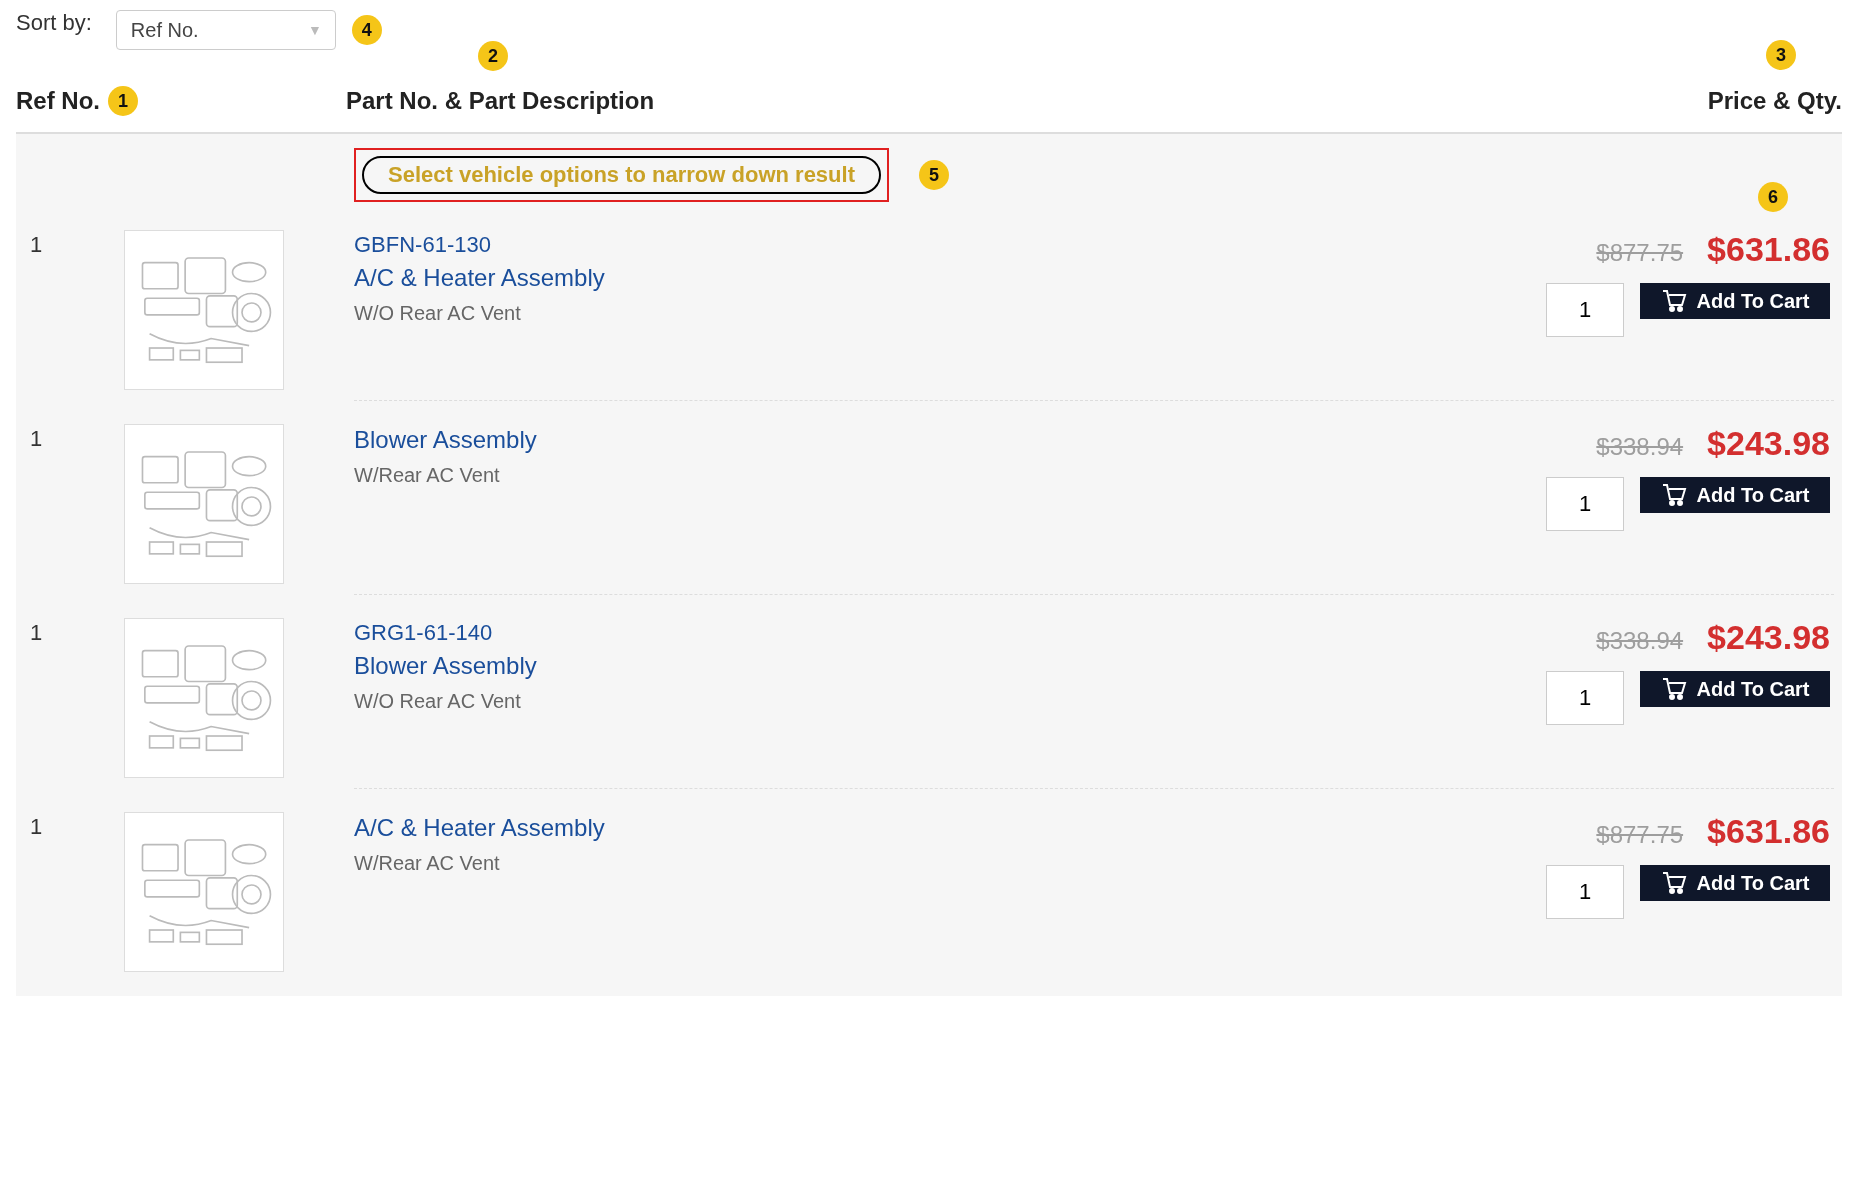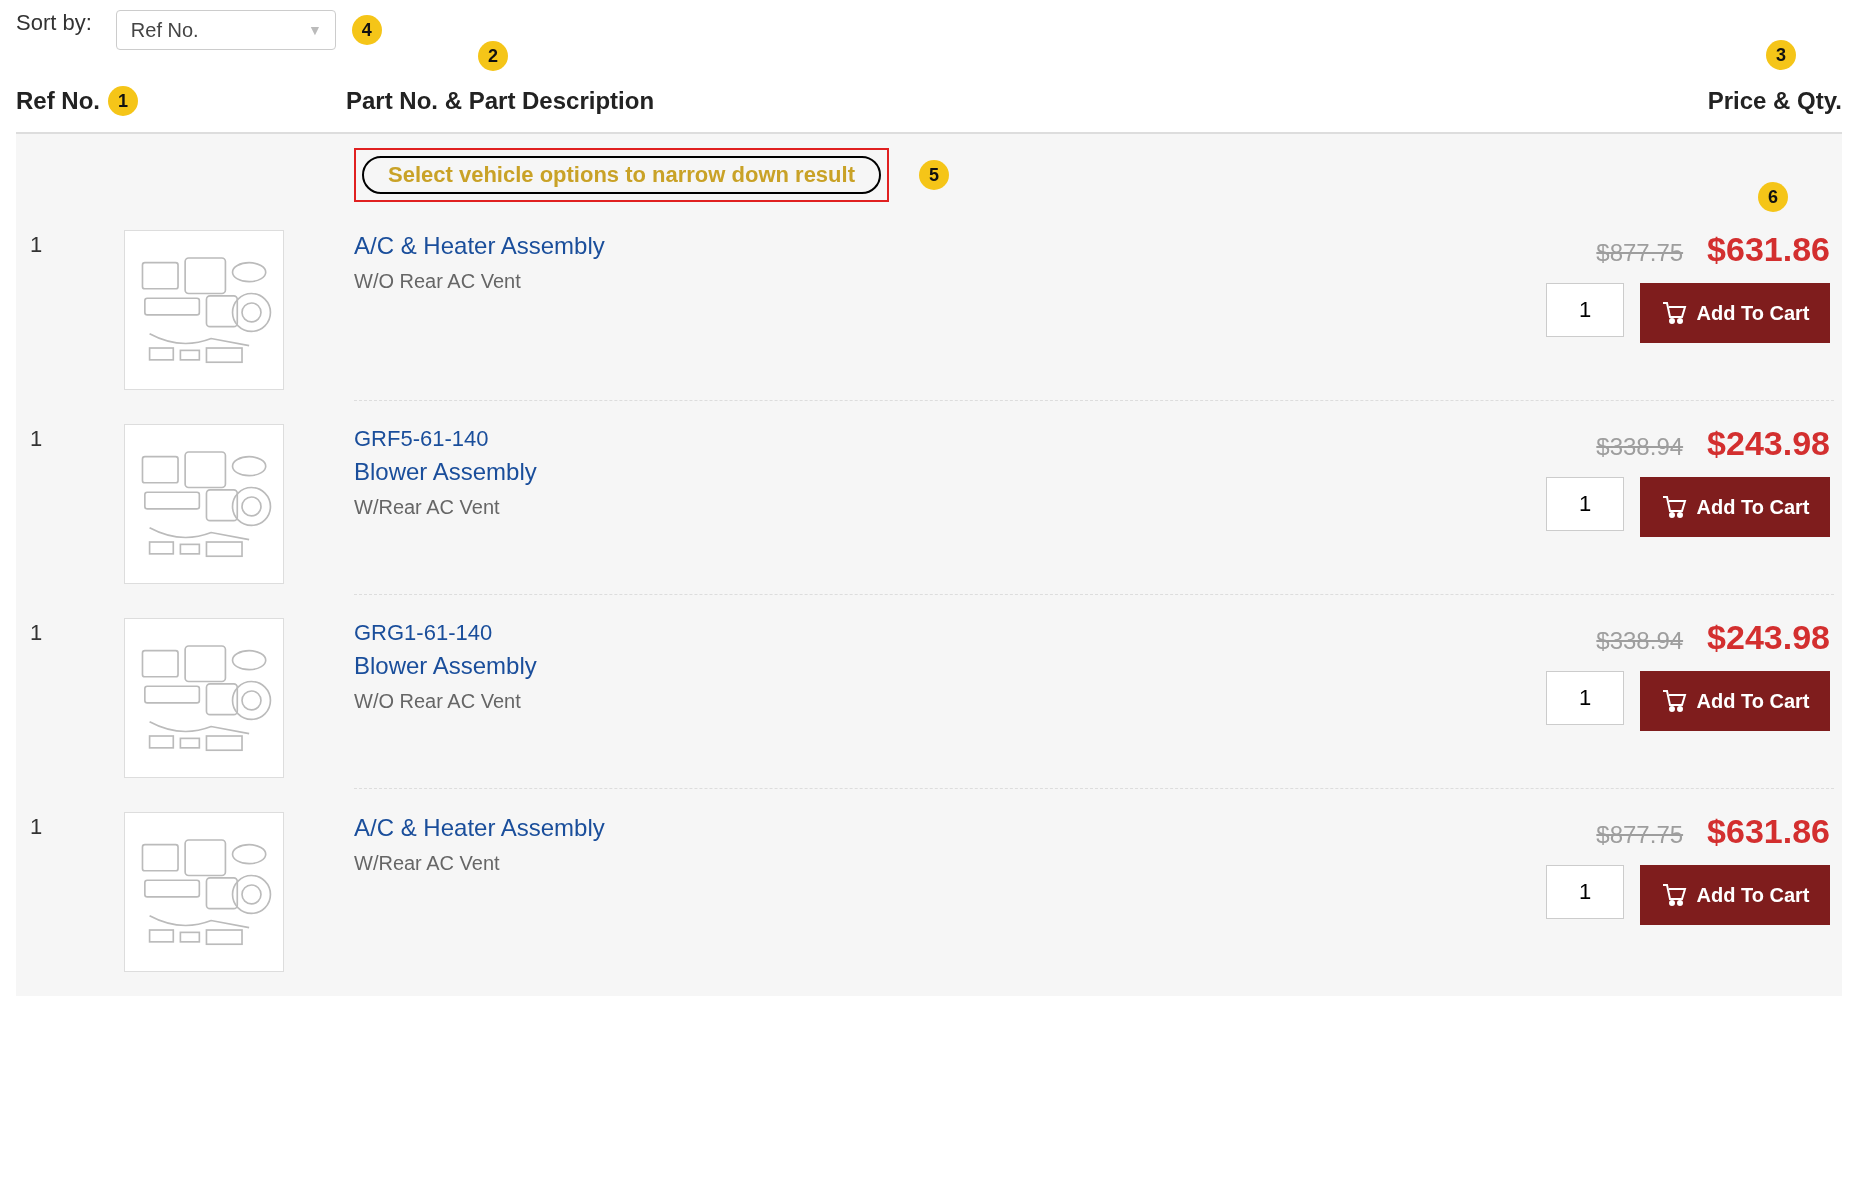--- a/index.html
+++ b/index.html
@@ -202,27 +202,27 @@
     border: 1px solid #ccc;
     text-align: center;
     font-size: 22px;
     background: #fff;
   }
   .add-btn {
     display: flex;
     align-items: center;
     justify-content: center;
     gap: 10px;
-    background: #7f1d1d;
+    background: #0f172a;
     color: #fff;
     font-size: 20px;
     font-weight: 600;
     border: none;
     padding: 0 18px;
-    height: 60px;
+    height: 36px;
     cursor: pointer;
     min-width: 190px;
   }
   .add-btn svg { width: 26px; height: 26px; }
 </style>
 </head>
 <body>
 
 <div class="sort-row">
   <span class="sort-label">Sort by:</span>
@@ -264,20 +264,21 @@
 
     <div class="ref-cell">1</div>
     <div class="thumb-cell">
       <div class="thumb">
         <svg viewBox="0 0 120 100">
               <use href="#part-sketch"></use>
             </svg>
       </div>
     </div>
     <div class="desc-cell">
+      <div class="part-no">GBFN-61-130</div>
       <div class="part-name">A/C &amp; Heater Assembly</div>
       <div class="part-note">W/O Rear AC Vent</div>
     </div>
     <div class="price-cell">
       <span class="badge badge-pos-6">6</span>
       <div class="price-line">
         <span class="price-old">$877.75</span>
         <span class="price-new">$631.86</span>
       </div>
       <div class="cart-line">
@@ -295,21 +296,20 @@
     <div class="row-divider"></div>
     <div class="ref-cell">1</div>
     <div class="thumb-cell">
       <div class="thumb">
         <svg viewBox="0 0 120 100">
               <use href="#part-sketch"></use>
             </svg>
       </div>
     </div>
     <div class="desc-cell">
-      <div class="part-no">GRF5-61-140</div>
       <div class="part-name">Blower Assembly</div>
       <div class="part-note">W/Rear AC Vent</div>
     </div>
     <div class="price-cell">
 
       <div class="price-line">
         <span class="price-old">$338.94</span>
         <span class="price-new">$243.98</span>
       </div>
       <div class="cart-line">

